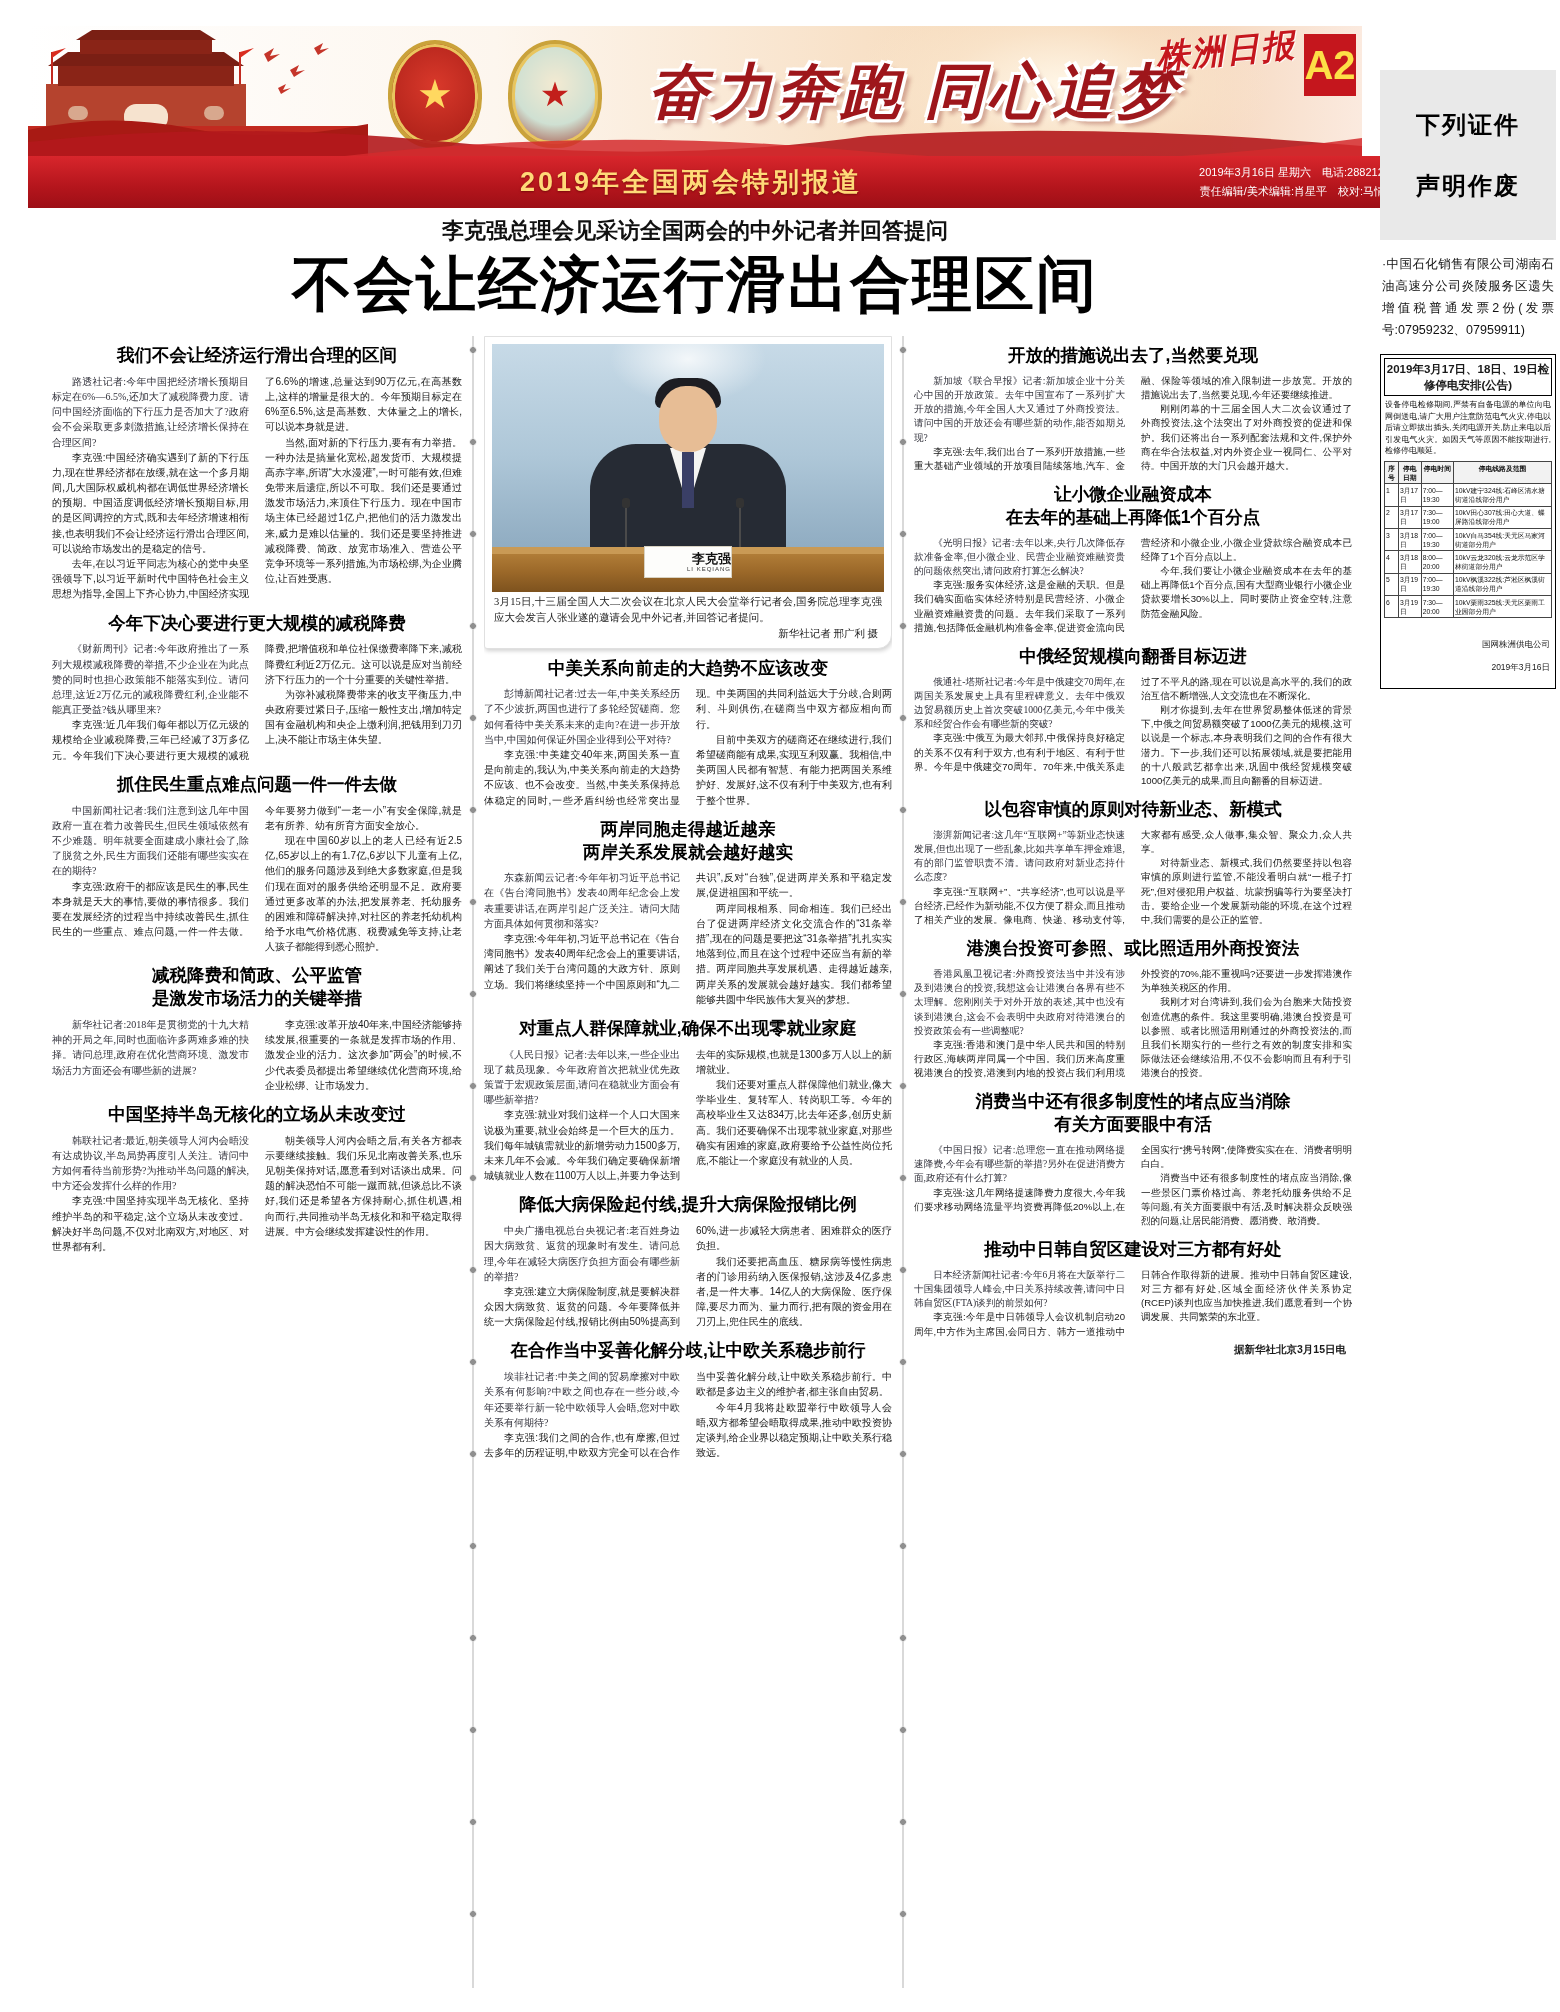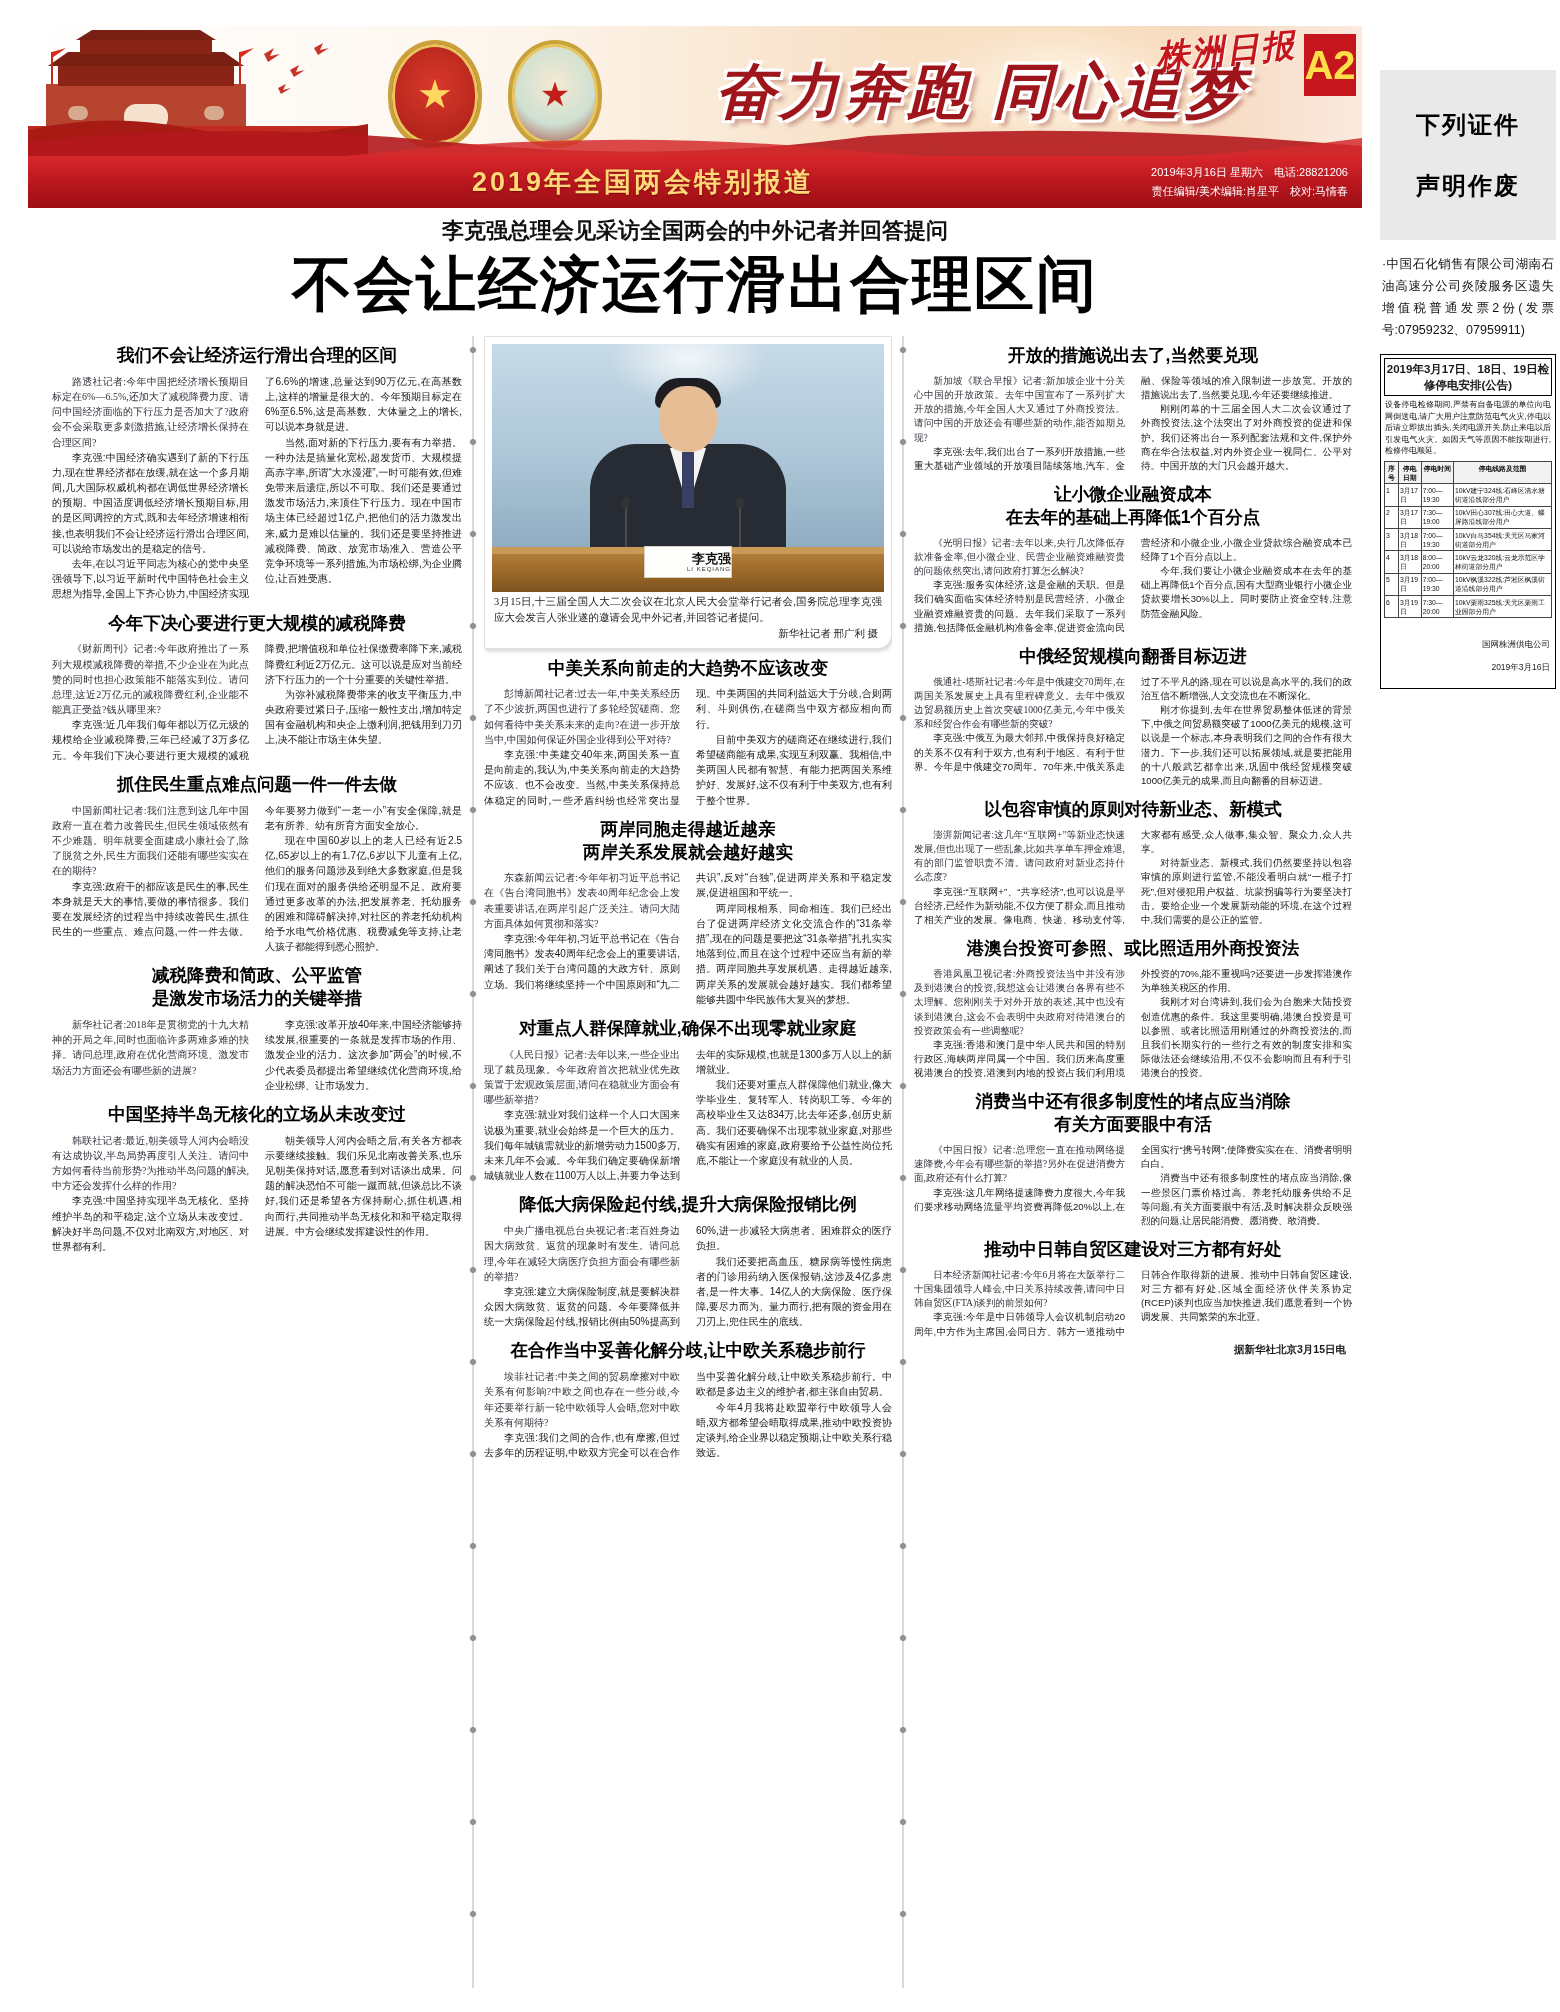--- a/index.html
+++ b/index.html
@@ -12,34 +12,34 @@
   .banner-light{position:absolute;right:90px;top:-40px;width:420px;height:200px;
           background:radial-gradient(closest-side,#fff7e8 0%,rgba(250,230,205,.75) 55%,rgba(250,230,205,0) 100%);}
   .gate{position:absolute;left:0;top:0;}
   .emblems{position:absolute;left:360px;top:14px;display:flex;gap:26px;}
   .emb{width:86px;height:100px;border-radius:50% 50% 46% 46%;border:4px solid #caa23a;
        box-shadow:inset 0 0 0 3px #e9c55e;display:flex;align-items:center;justify-content:center;}
   .emb1{background:radial-gradient(circle at 50% 42%,#d9392b 0%,#b5251c 70%);}
   .emb1 .star{color:#ffd860;font-size:40px;line-height:1;}
   .emb2{background:radial-gradient(circle at 50% 40%,#f3ead2 0%,#cfe0d2 55%,#9e3b2e 100%);}
   .emb2 .star{color:#c21f1b;font-size:34px;line-height:1;}
-  .slogan{position:absolute;left:620px;top:26px;width:600px;text-align:right;
+  .slogan{position:absolute;left:620px;top:26px;width:600px;text-align:left;
           font-weight:bold;font-style:italic;font-size:60px;letter-spacing:4px;color:#9e161b;white-space:nowrap;
           text-shadow:-3px -3px 0 #fff,3px -3px 0 #fff,-3px 3px 0 #fff,3px 3px 0 #fff,6px 6px 4px rgba(130,30,25,.35);}
   .masthead{position:absolute;left:1128px;top:8px;width:200px;display:flex;align-items:flex-start;gap:8px;}
   .paper-name{font-weight:bold;font-style:italic;font-size:33px;color:#c5161d;line-height:1.05;
               transform:rotate(-5deg);letter-spacing:2px;text-shadow:1px 1px 0 rgba(255,255,255,.8);white-space:nowrap;}
   .pageno{width:62px;height:62px;background:#c5161d;color:#fde047;font-size:40px;font-weight:bold;
           display:flex;align-items:center;justify-content:center;}
   .wave{position:absolute;left:0;bottom:-2px;width:100%;height:46px;}
 
   
   .band{position:absolute;left:28px;top:156px;width:1334px;height:52px;
         background:linear-gradient(180deg,#d8262c 0%,#b4151c 60%,#9d0f16 100%);
-        display:flex;align-items:center;}
+        display:flex;align-items:center;padding-left:48px;}
   .band-title{flex:1;text-align:center;font-size:27px;font-weight:bold;letter-spacing:3px;
         color:#ffd978;text-shadow:0 1px 2px rgba(90,0,0,.6);padding-left:240px;}
   .band-right{width:330px;padding-right:14px;text-align:right;color:#fff;font-size:11px;line-height:1.7;}
 
   
   .head-block{position:absolute;left:28px;top:212px;width:1334px;text-align:center;}
   .kicker{font-size:22px;font-weight:bold;color:#111;margin:4px 0 6px;}
   .big-title{font-size:60px;font-weight:bold;color:#000;letter-spacing:2px;line-height:1.1;}
 
   

